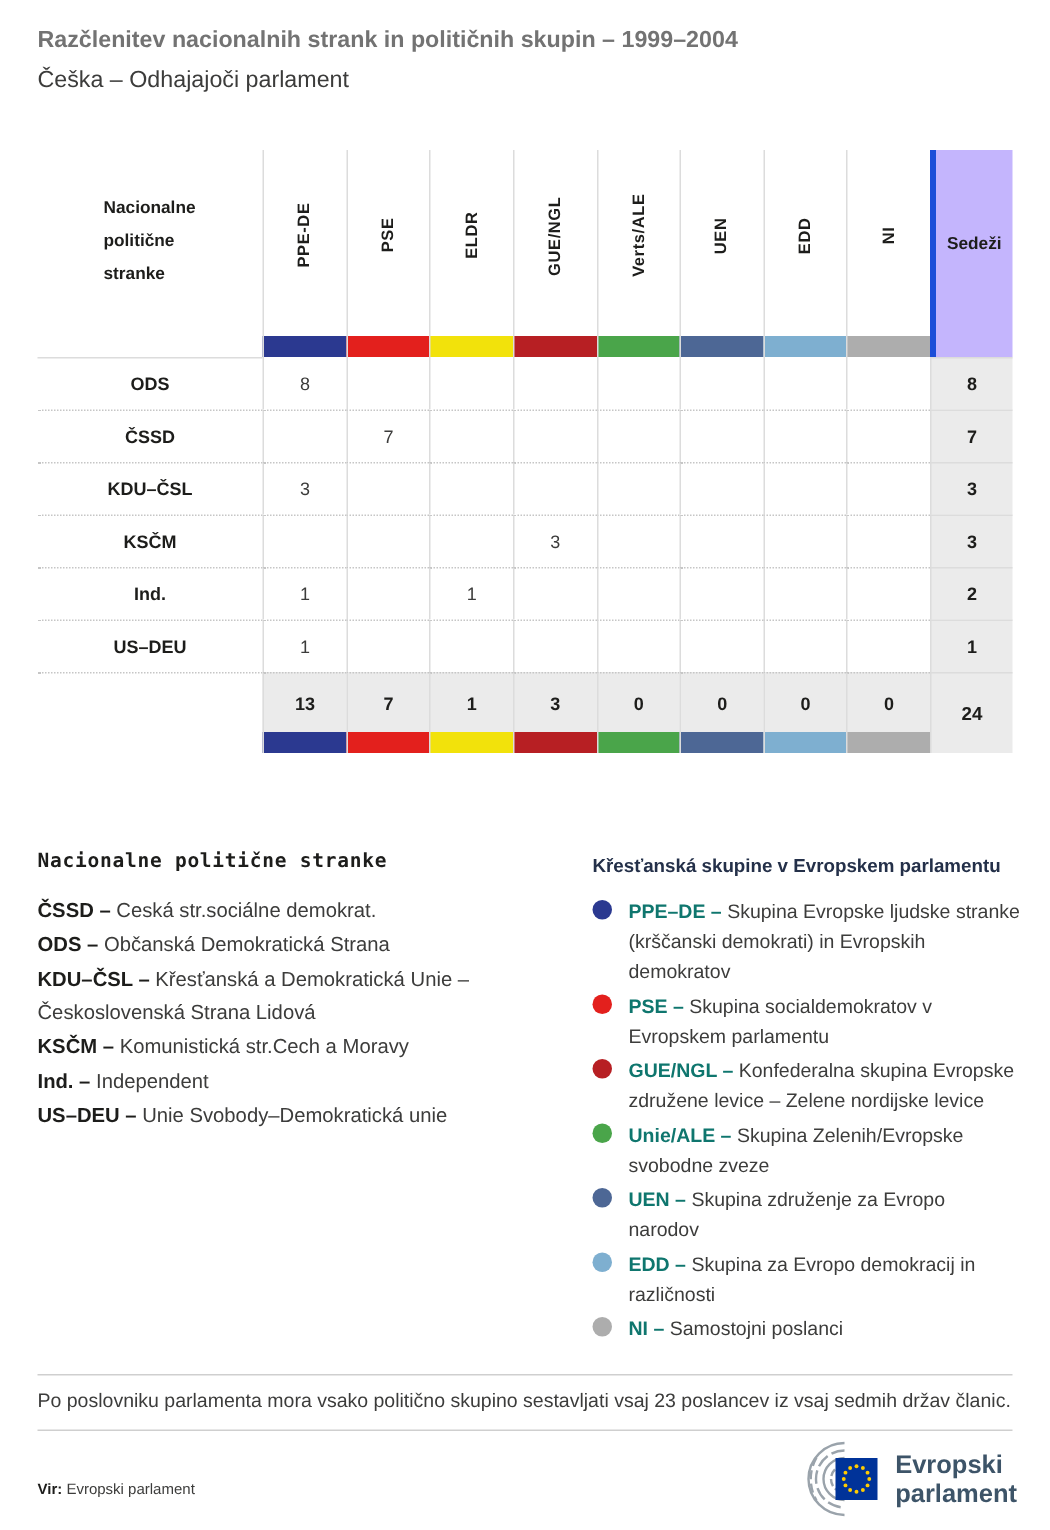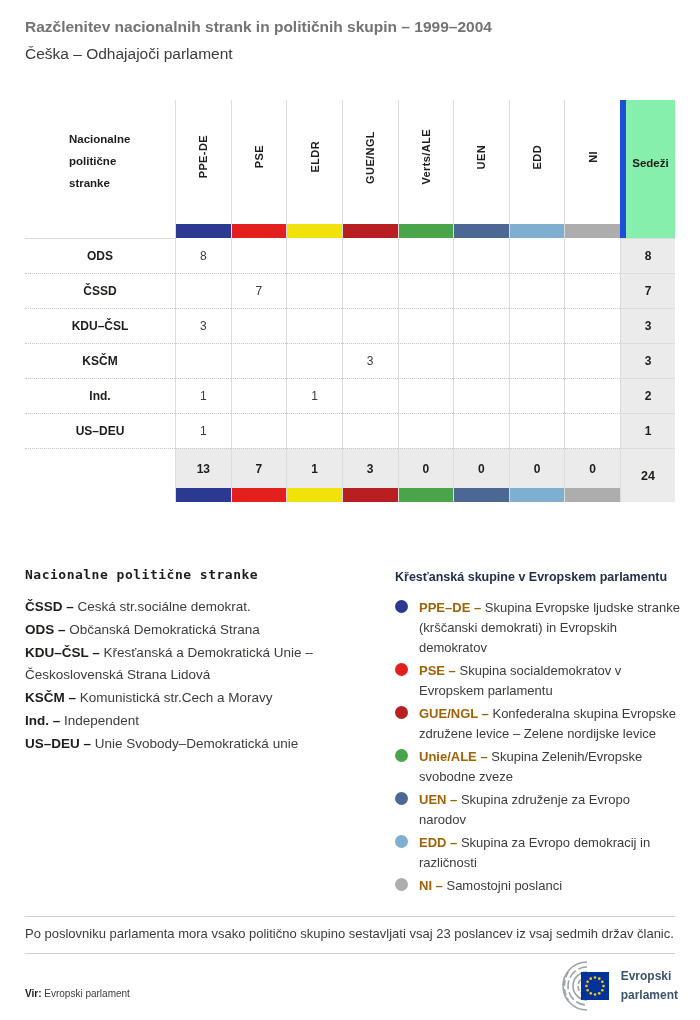--- a/index.html
+++ b/index.html
@@ -11,21 +11,21 @@
   
   .tbl{position:absolute;left:25px;top:100px;width:650px;display:grid;
        grid-template-columns:150px repeat(8,1fr) 55px;
        grid-template-rows:124px 14px repeat(6,35px) 40px 14px;
        font-size:12px;}
   .tbl>div{display:flex;align-items:center;justify-content:center;box-sizing:border-box;}
   .h-label{justify-content:flex-start;align-items:flex-end;padding-bottom:2px;}
   .h-label span{display:block;width:62px;overflow-wrap:anywhere;font-weight:700;font-size:11.5px;line-height:22px;color:#1d1d1b;}
   .h-group{align-items:flex-end;border-left:1px solid #dcdcdc;padding-bottom:10px;}
   .h-group span{writing-mode:vertical-rl;transform:rotate(180deg);font-weight:700;font-size:11px;letter-spacing:.4px;color:#1d1d1b;}
-  .h-seats{grid-row:span 2;background:#86efac;border-left:6px solid #1d4ed8;align-items:flex-end;padding-bottom:12px;font-weight:700;font-size:11.5px;color:#1d1d1b;}
+  .h-seats{grid-row:span 2;background:#c4b5fd;border-left:4px solid #1d4ed8;align-items:flex-end;padding-bottom:12px;font-weight:700;font-size:11.5px;color:#1d1d1b;}
   .bar-cell{border-left:1px solid #dcdcdc;}
   .p-label{justify-content:flex-start;font-weight:700;color:#1d1d1b;font-size:12px;}
   .cell{border-left:1px solid #dcdcdc;color:#3c3c3b;}
   .seats{background:#ebebeb;border-left:1px solid #dcdcdc;font-weight:700;color:#1d1d1b;}
   .solid-top{border-top:1px solid #dcdcdc;}
   .dotted{border-top:1px dotted #c6c6c6;}
   .seats-sep{border-top:1px solid #dcdcdc;}
   .total{background:#ebebeb;border-left:1px solid #dcdcdc;font-weight:700;color:#1d1d1b;}
   .seats-total{grid-row:span 2;background:#ebebeb;border-left:1px solid #dcdcdc;border-top:1px solid #dcdcdc;font-weight:700;font-size:12.5px;color:#1d1d1b;}
   .spacer{}
@@ -34,30 +34,30 @@
   .pleg{position:absolute;left:25px;top:567px;width:350px;}
   .pleg h3{margin:0 0 14px 0;font-family:"DejaVu Sans Mono",monospace;font-size:13px;letter-spacing:.5px;color:#1d1d1b;}
   .pleg p{margin:0 0 1px 0;font-size:13.5px;line-height:22px;color:#3c3c3b;}
   .pleg b{color:#1d1d1b;}
 
   .gleg{position:absolute;left:395px;top:570px;width:285px;}
   .gleg h3{margin:0 0 14px 0;font-size:12.5px;color:#243049;}
   .gitem{display:flex;gap:11px;margin-bottom:3px;}
   .dot{width:13px;height:13px;border-radius:50%;flex-shrink:0;margin-top:2px;}
   .gitem .txt{font-size:13px;line-height:20px;color:#3c3c3b;}
-  .gitem b{color:#a16207;}
+  .gitem b{color:#0f766e;}
 
   
   .rule{position:absolute;left:25px;width:650px;border-top:1px solid #cfcfcf;height:0;}
   #rule1{top:916px;} #rule2{top:953px;}
   .footnote{position:absolute;left:25px;top:926px;width:650px;font-size:13px;color:#3c3c3b;}
   .source{position:absolute;left:25px;top:988px;font-size:10px;color:#3c3c3b;}
   .source b{color:#1d1d1b;}
   .logo{position:absolute;right:22px;top:956px;display:flex;align-items:center;gap:6px;}
-  .logo-text{font-size:12px;font-weight:700;color:#3d5468;line-height:19px;}
+  .logo-text{font-size:17px;font-weight:700;color:#3d5468;line-height:19px;}
 </style>
 </head>
 <body>
 
 <div class="title">Razčlenitev nacionalnih strank in političnih skupin – 1999–2004</div>
 <div class="subtitle">Češka – Odhajajoči parlament</div>
 
 <div class="tbl">
 
   <div class="h-label">

